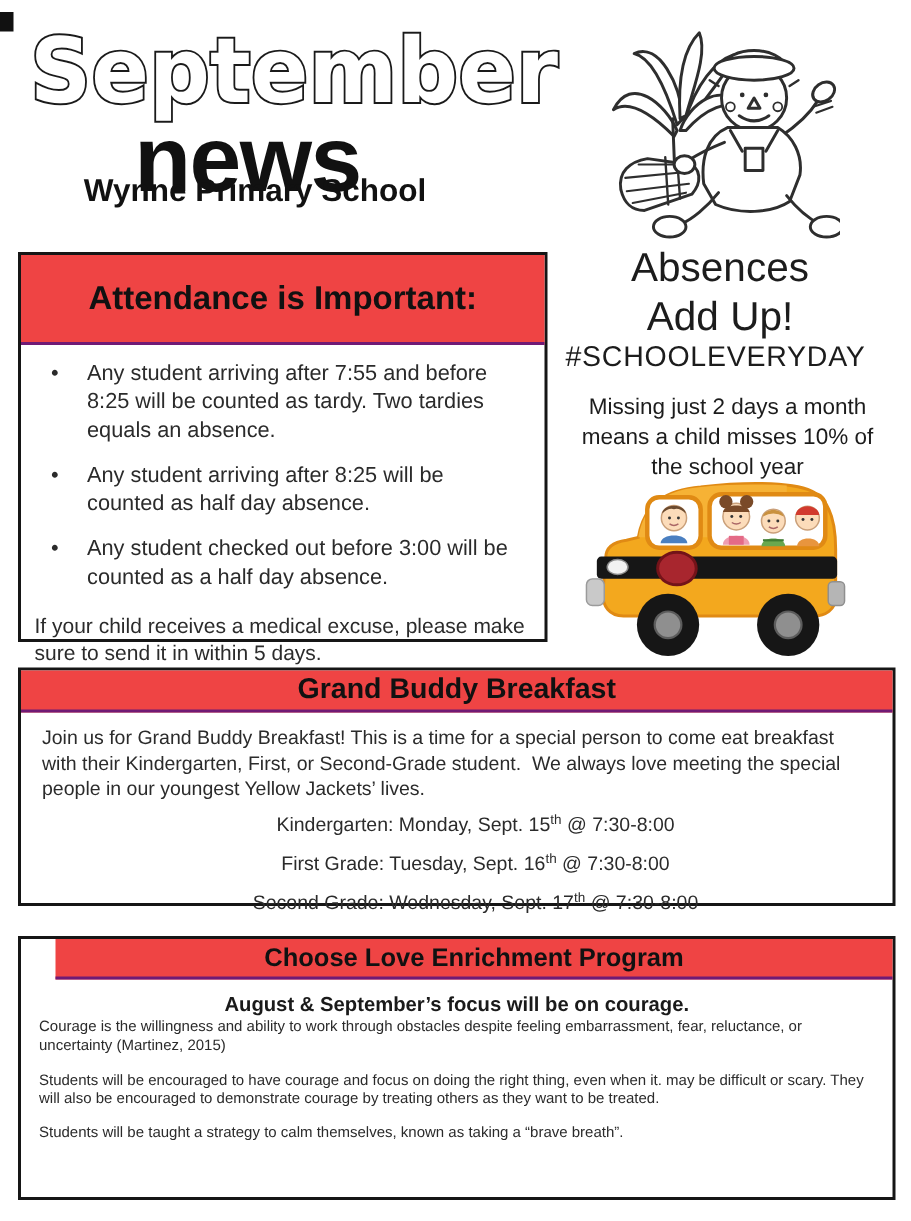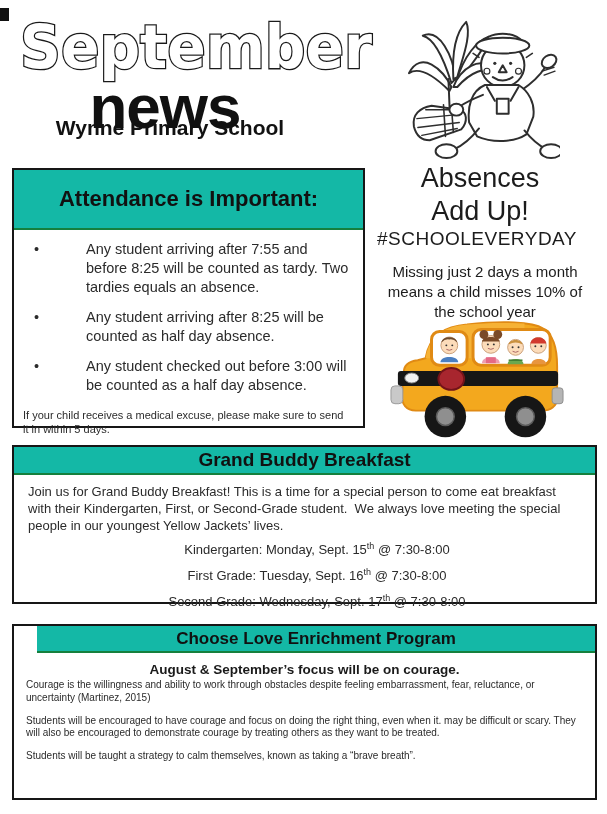--- a/index.html
+++ b/index.html
@@ -34,31 +34,31 @@
   }
   .missing-text {
     position:absolute; left:381px; top:262px; width:208px;
     font-size:15px; color:#1c1c1c; line-height:1.32;text-align:center;
   }
   .bus { position:absolute; left:388px; top:314px; }
 
   
   .box { position:absolute; border:2px solid #161616; background:#ffffff; }
   .box-band {
-    background:#14b8a6; border-bottom:2px solid #15803d;
+    background:#ef4444; border-bottom:2px solid #701a75;
     display:flex; align-items:center; justify-content:center;
     font-weight:bold; color:#111;
   }
   .attendance-box { left:12px; top:168px; width:353px; height:260px; }
   .attendance-box .box-band { height:60px; font-size:22px; }
   .attendance-body { padding:10px 8px 0 0; font-size:14.5px; line-height:1.31; color:#2b2b2b; }
   .attendance-body ul { list-style:none; }
-  .attendance-body li { position:relative; padding-left:72px; padding-right:6px; margin-bottom:11px; }
+  .attendance-body li { position:relative; padding-left:44px; padding-right:6px; margin-bottom:11px; }
   .attendance-body li::before { content:"\2022"; position:absolute; left:20px; top:0; }
-  .attendance-note { padding:2px 4px 0 9px; font-size:11px; line-height:1.31; color:#2b2b2b; }
+  .attendance-note { padding:2px 4px 0 9px; font-size:14px; line-height:1.31; color:#2b2b2b; }
 
   .buddy-box { left:12px; top:445px; width:585px; height:159px; }
   .buddy-box .box-band { height:28px; font-size:19px; }
   .buddy-intro { padding:9px 14px 0 14px; font-size:13px; line-height:1.3; color:#2b2b2b; white-space:pre-wrap; }
   .buddy-schedule { margin-top:6px; }
   .sched-line { text-align:center; font-size:13px; color:#2b2b2b; margin-bottom:10px;padding-left:25px; }
   .sched-line sup { font-size:9px; }
 
   .love-box { left:12px; top:624px; width:585px; height:176px; }
   .love-box .box-band { height:27px; font-size:17px;margin-left:23px; }

